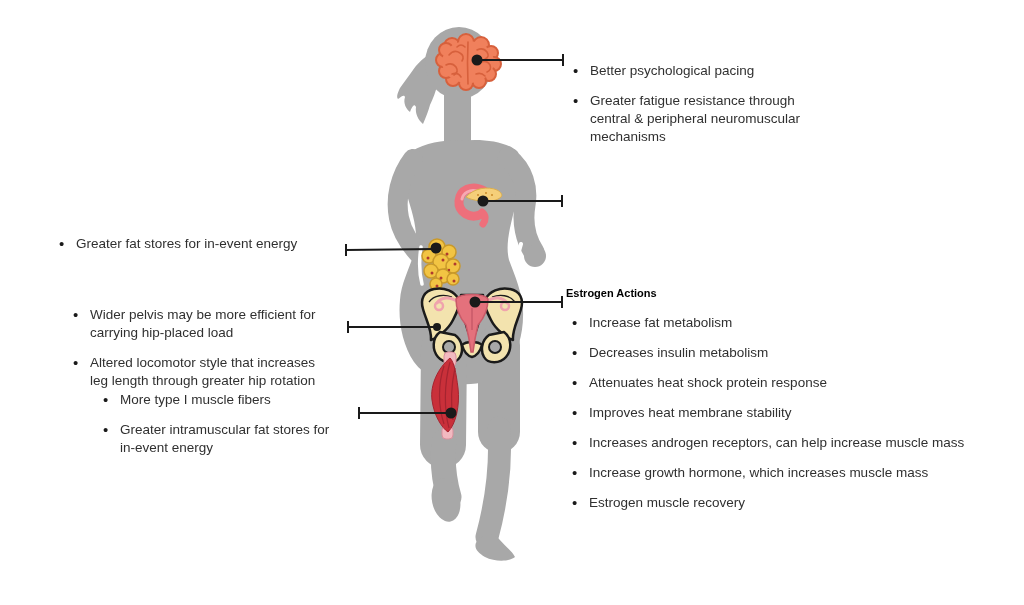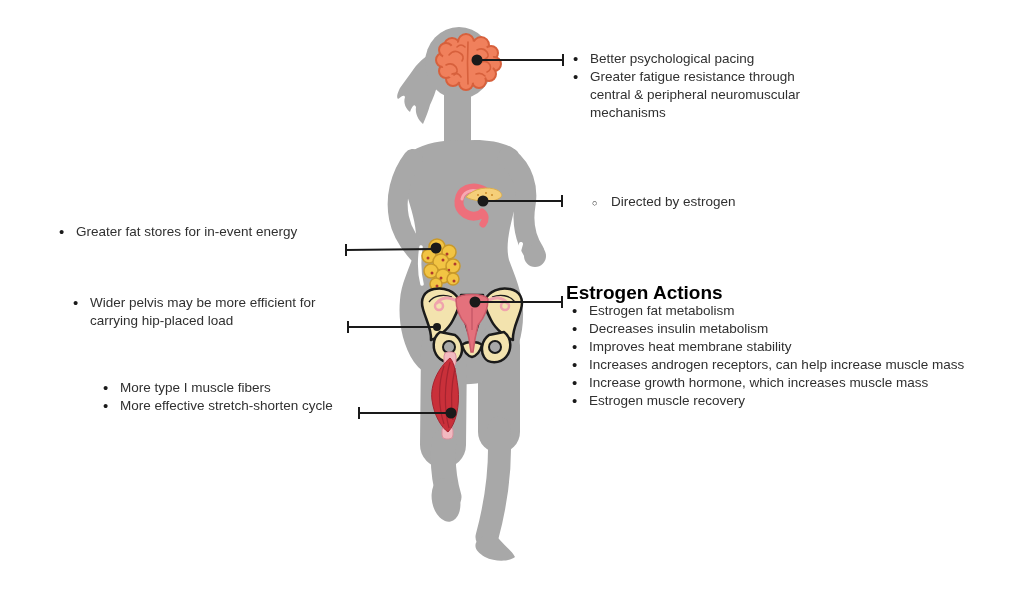--- a/index.html
+++ b/index.html
@@ -7,34 +7,34 @@
     position:relative;
     width:1024px;height:605px;
     background:#ffffff;
     font-family:"Liberation Sans", sans-serif;
     color:#303030;
     overflow:hidden;
   }
   #figure{position:absolute;left:0;top:0;width:1024px;height:605px;}
   .block{position:absolute;font-size:13.5px;line-height:18px;}
   .block ul{list-style:none;margin:0;padding:0;}
-  .block li{position:relative;padding-left:24px;white-space:pre-line;}
+  .block li{position:relative;padding-left:24px;white-space:pre-line;margin-top:12px;}
   .block li::before{
     content:"\2022";
     position:absolute;left:7px;top:0;
     color:#1a1a1a;font-size:15px;line-height:18px;
   }
   .block li.sub{padding-left:45px;}
   .block li.sub::before{
     content:"\25CB";
     left:26px;font-size:9px;top:1px;
   }
   .block-title{
     font-weight:700;color:#000;
-    font-size:19px;line-height:18px;margin:0 0 0 1px;
+    font-size:11px;line-height:18px;margin:0 0 0 1px;
   }
 </style>
 </head>
 <body>
 
 <div id="canvas">
 
   <svg id="figure" viewBox="0 0 1024 605">
 
     <g fill="#a8a8a8" stroke="none">
@@ -204,49 +204,52 @@
     <ul>
       <li>Better psychological pacing</li>
       <li>Greater fatigue resistance through
 central &amp; peripheral neuromuscular
 mechanisms</li>
     </ul>
   </div>
 
   <div class="block" style="left:566px;top:193px;width:320px;">
     <ul>
-      <li class="sub">Directed by estrogen</li>
     </ul>
   </div>
 
   <div class="block" style="left:565px;top:284px;width:440px;">
     <div class="block-title">Estrogen Actions</div>
     <ul>
-      <li>Estrogen fat metabolism</li>
+      <li>Increase fat metabolism</li>
       <li>Decreases insulin metabolism</li>
+      <li>Attenuates heat shock protein response</li>
       <li>Improves heat membrane stability</li>
       <li>Increases androgen receptors, can help increase muscle mass</li>
       <li>Increase growth hormone, which increases muscle mass</li>
       <li>Estrogen muscle recovery</li>
     </ul>
   </div>
 
   <div class="block" style="left:52px;top:223px;width:300px;">
     <ul>
       <li>Greater fat stores for in-event energy</li>
     </ul>
   </div>
 
   <div class="block" style="left:66px;top:294px;width:300px;">
     <ul>
       <li>Wider pelvis may be more efficient for
 carrying hip-placed load</li>
+      <li>Altered locomotor style that increases
+leg length through greater hip rotation</li>
     </ul>
   </div>
 
   <div class="block" style="left:96px;top:379px;width:280px;">
     <ul>
       <li>More type I muscle fibers</li>
-      <li>More effective stretch-shorten cycle</li>
+      <li>Greater intramuscular fat stores for
+in-event energy</li>
     </ul>
   </div>
 
 </div>
 
 </body></html>

